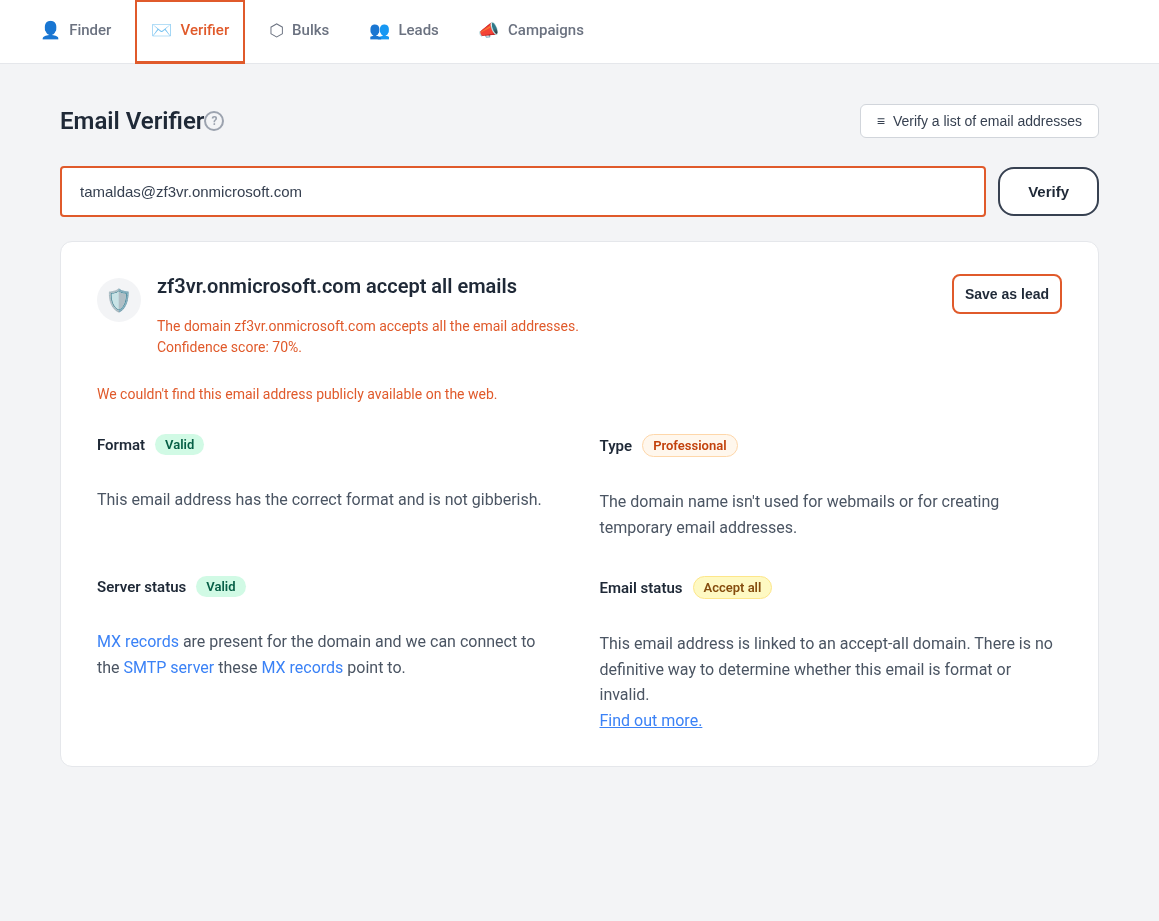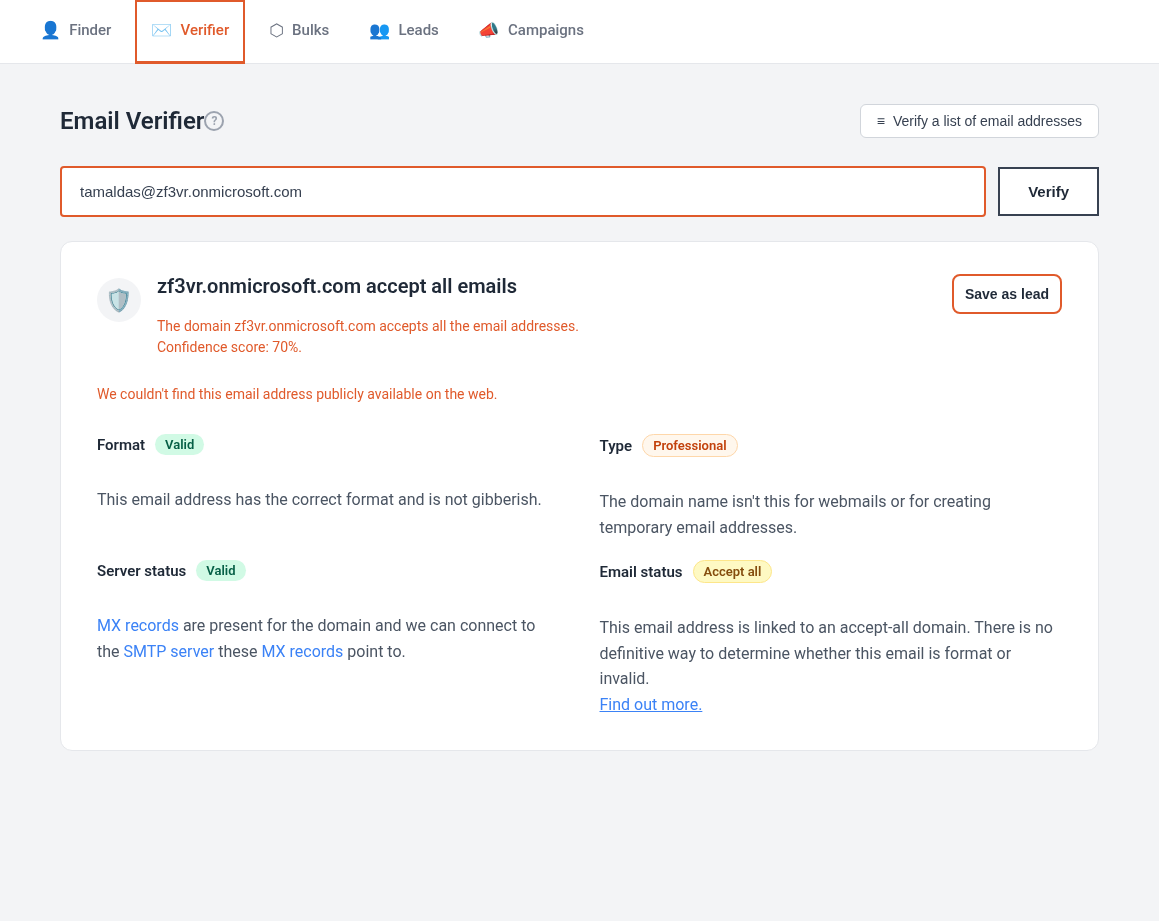--- a/index.html
+++ b/index.html
@@ -103,21 +103,21 @@
       width: 100%;
       border: none;
       outline: none;
       font-size: 15px;
       color: #374151;
       background: transparent;
     }
     .verify-btn {
       padding: 14px 28px;
       border: 2px solid #374151;
-      border-radius: 0;
+      border-radius: 16px;
       background: #fff;
       color: #1f2937;
       font-size: 15px;
       font-weight: 600;
       cursor: pointer;
     }
 
     
     .result-card {
       background: #fff;
@@ -179,21 +179,21 @@
       font-size: 14px;
       color: #e05a2b;
       margin-bottom: 32px;
       padding-top: 8px;
     }
 
     
     .details-grid {
       display: grid;
       grid-template-columns: 1fr 1fr;
-      gap: 20px 40px;
+      gap: 36px 40px;
     }
     .detail-section { }
     .detail-header {
       display: flex;
       align-items: center;
       gap: 10px;
       margin-bottom: 10px;
     }
     .detail-label {
       font-size: 15px;
@@ -308,21 +308,21 @@
           <span class="badge badge-green">Valid</span>
         </div>
         <p class="detail-text">This email address has the correct format and is not gibberish.</p>
       </div>
 
       <div class="detail-section">
         <div class="detail-header">
           <span class="detail-label">Type</span>
           <span class="badge badge-orange">Professional</span>
         </div>
-        <p class="detail-text">The domain name isn't this for webmails or for creating temporary email addresses.</p>
+        <p class="detail-text">The domain name isn't used for webmails or for creating temporary email addresses.</p>
       </div>
 
       <div class="detail-section">
         <div class="detail-header">
           <span class="detail-label">Server status</span>
           <span class="badge badge-green">Valid</span>
         </div>
         <p class="detail-text">
           <span class="highlight-link">MX records</span>
           <span> are present for the domain and we can connect to the </span>

